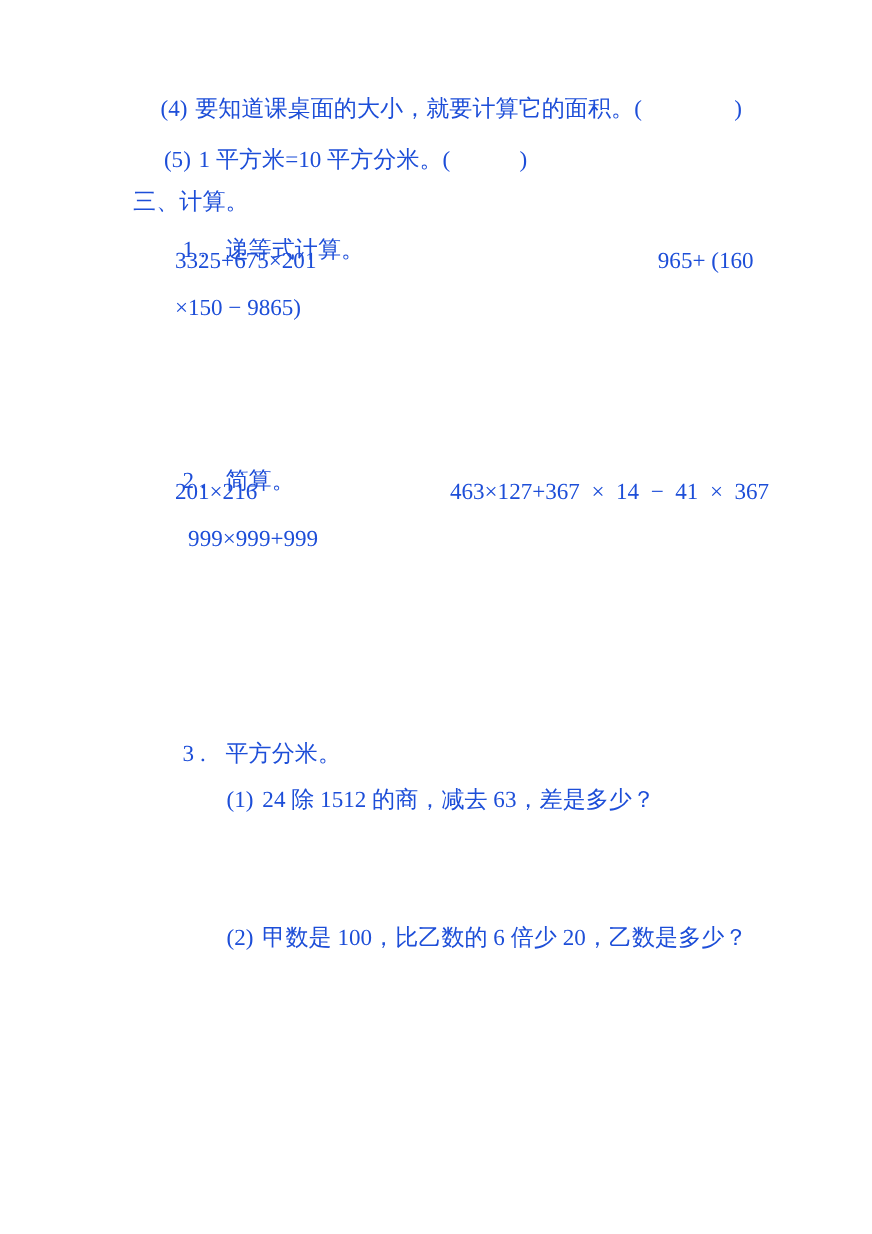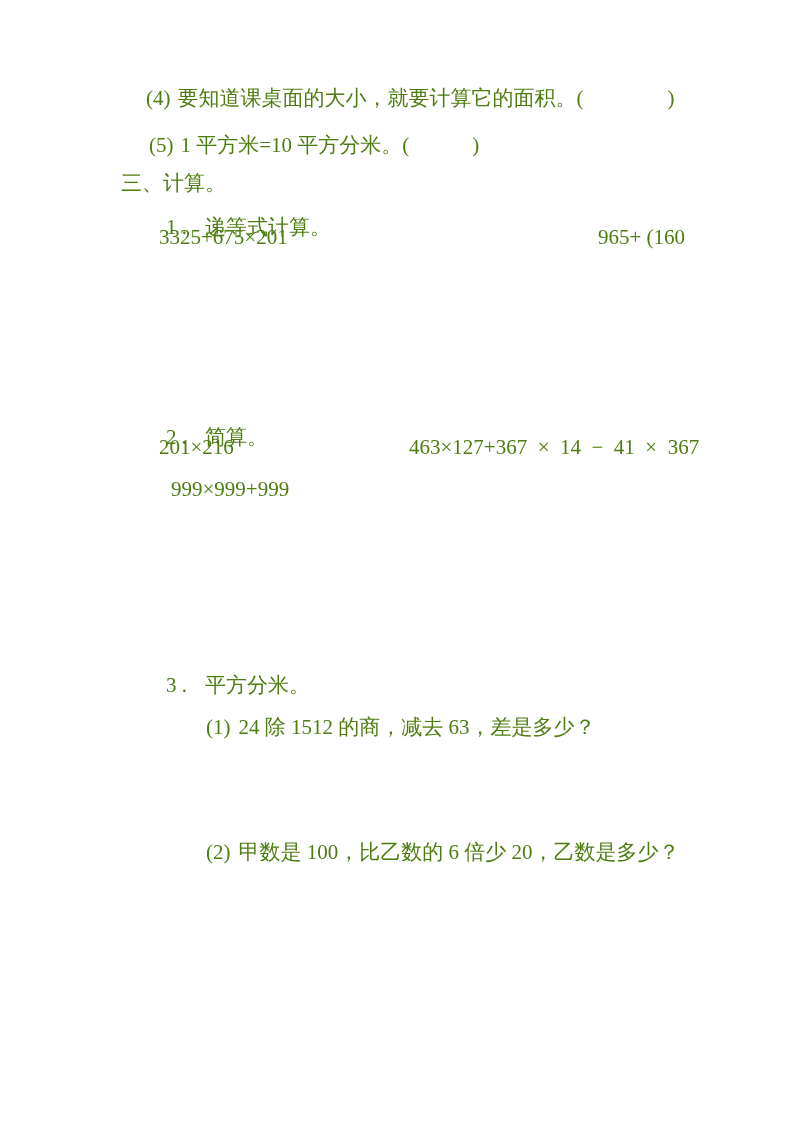--- a/index.html
+++ b/index.html
@@ -5,21 +5,21 @@
   html, body {
     margin: 0;
     padding: 0;
     background: #ffffff;
   }
   .page {
     position: relative;
     width: 742px;
     height: 1122px;
     background: #ffffff;
-    color: #4d7c0f;
+    color: #1d4ed8;
     font-family: "Liberation Serif", "DejaVu Serif", serif;
     font-size: 21px;
     overflow: hidden;
   }
   .line {
     position: absolute;
     line-height: 30px;
     white-space: pre;
   }
   .row {
@@ -58,20 +58,23 @@
 
   <div class="line" style="left:145px; top:182px;">
     <span>1 .</span><span class="t-gap18">递等式计算。</span>
   </div>
 
   <div class="row" style="top:222px;">
     <span class="f" style="left:143px;">3325+675×201</span>
     <span class="f" style="left:582px;">965+ (160</span>
   </div>
 
+  <div class="row" style="top:264px;">
+    <span class="f" style="left:143px;">×150 − 9865)</span>
+  </div>
 
   <div class="line" style="left:145px; top:392px;">
     <span>2 .</span><span class="t-gap18">简算。</span>
   </div>
 
   <div class="row" style="top:432px;">
     <span class="f" style="left:143px;">201×216</span>
     <span class="f" style="left:393px;">463×127+367  ×  14  −  41  ×  367</span>
   </div>
 

